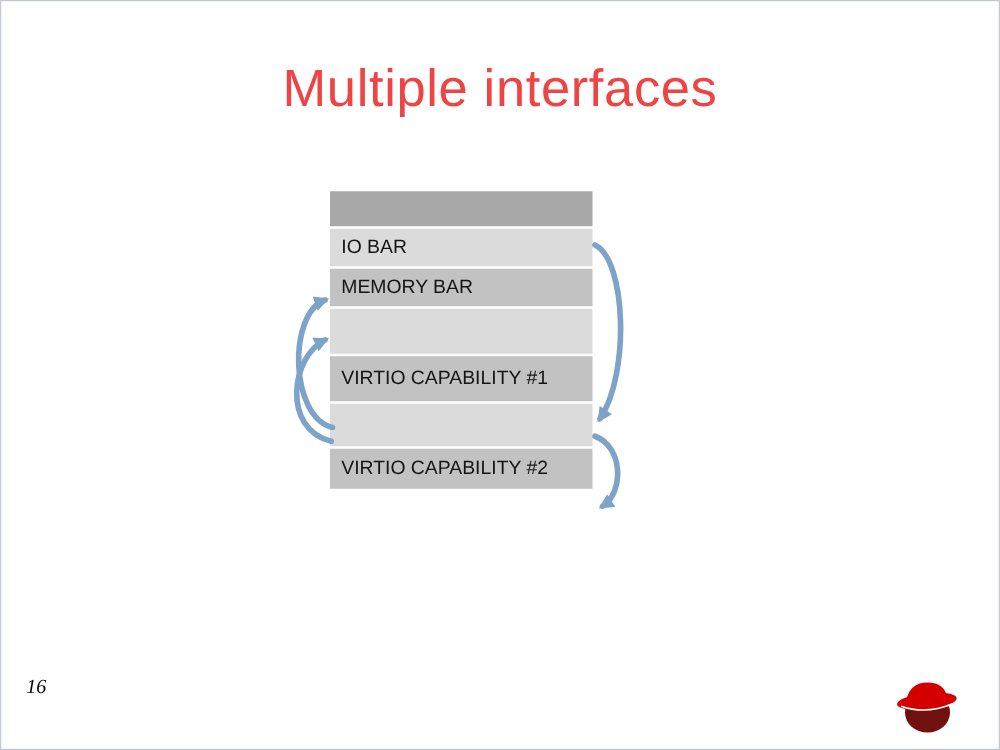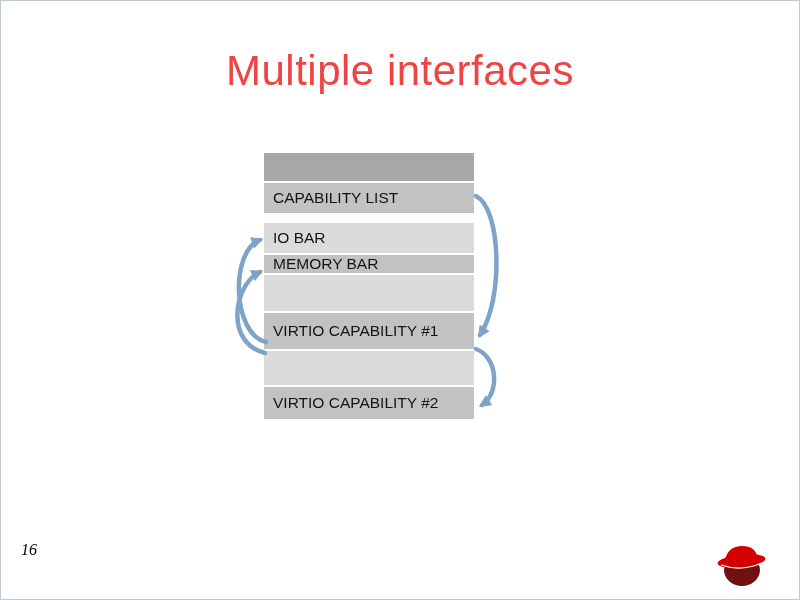--- a/index.html
+++ b/index.html
@@ -41,21 +41,21 @@
     color: #141414;
     margin-bottom: 2px;
     white-space: nowrap;
   }
   .shade-dark  { background: #a8a8a8; }
   .shade-med   { background: #c2c2c2; }
   .shade-light { background: #dbdbdb; }
   .r-header  { height: 28px; }
   .r-caplist { height: 30px; margin-bottom: 10px; }
   .r-iobar   { height: 30px; }
-  .r-membar  { height: 18px; }
+  .r-membar  { height: 30px; }
   .r-spacer1 { height: 36px; }
   .r-virtio1 { height: 36px; }
   .r-spacer2 { height: 34px; }
   .r-virtio2 { height: 32px; margin-bottom: 16px; }
   .arrows {
     position: absolute;
     left: 0; top: 0;
     width: 800px; height: 600px;
     pointer-events: none;
   }
@@ -81,21 +81,20 @@
 </style>
 </head>
 <body>
 
 <div class="slide">
 
   <h1 class="title">Multiple interfaces</h1>
 
   <div class="stack">
     <div class="row shade-dark  r-header"></div>
-    <div class="row shade-med   r-caplist">CAPABILITY LIST</div>
     <div class="row shade-light r-iobar">IO BAR</div>
     <div class="row shade-med   r-membar">MEMORY BAR</div>
     <div class="row shade-light r-spacer1"></div>
     <div class="row shade-med   r-virtio1">VIRTIO CAPABILITY #1</div>
     <div class="row shade-light r-spacer2"></div>
     <div class="row shade-med   r-virtio2">VIRTIO CAPABILITY #2</div>
   </div>
 
   <svg class="arrows" viewBox="0 0 800 600" xmlns="http://www.w3.org/2000/svg">
     <defs>

